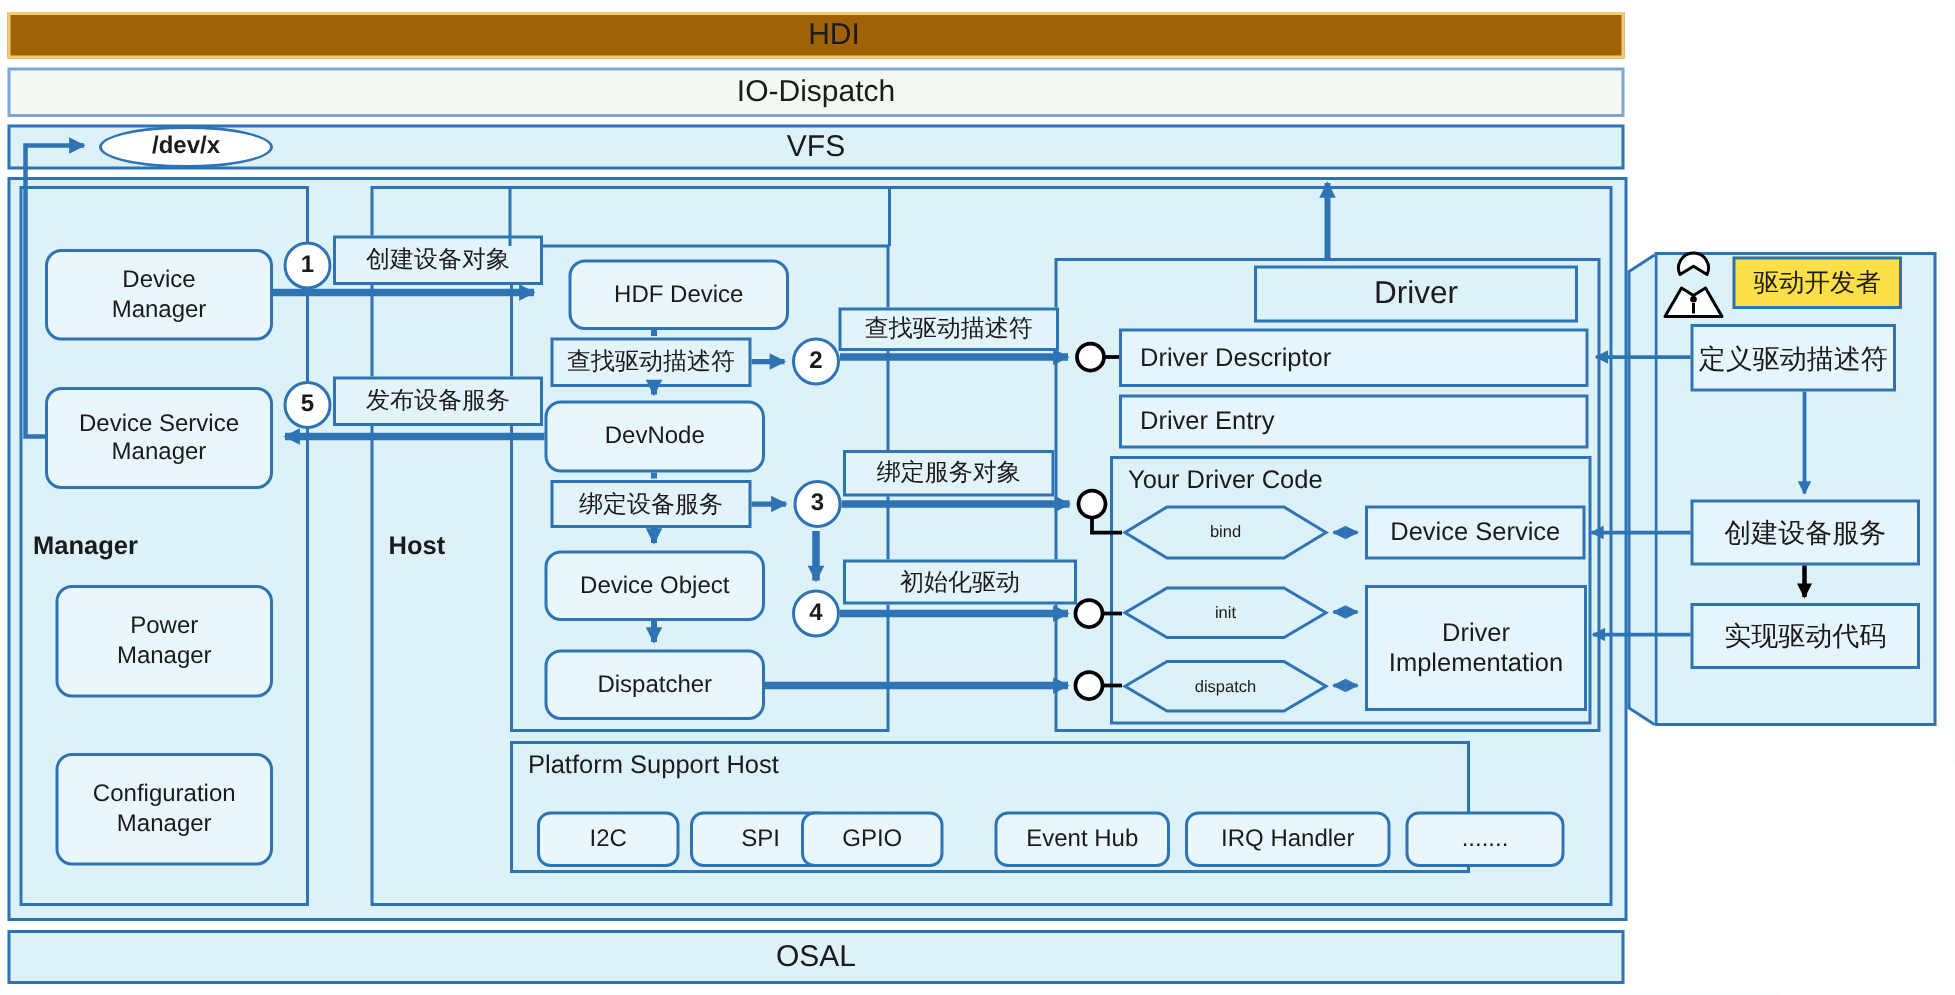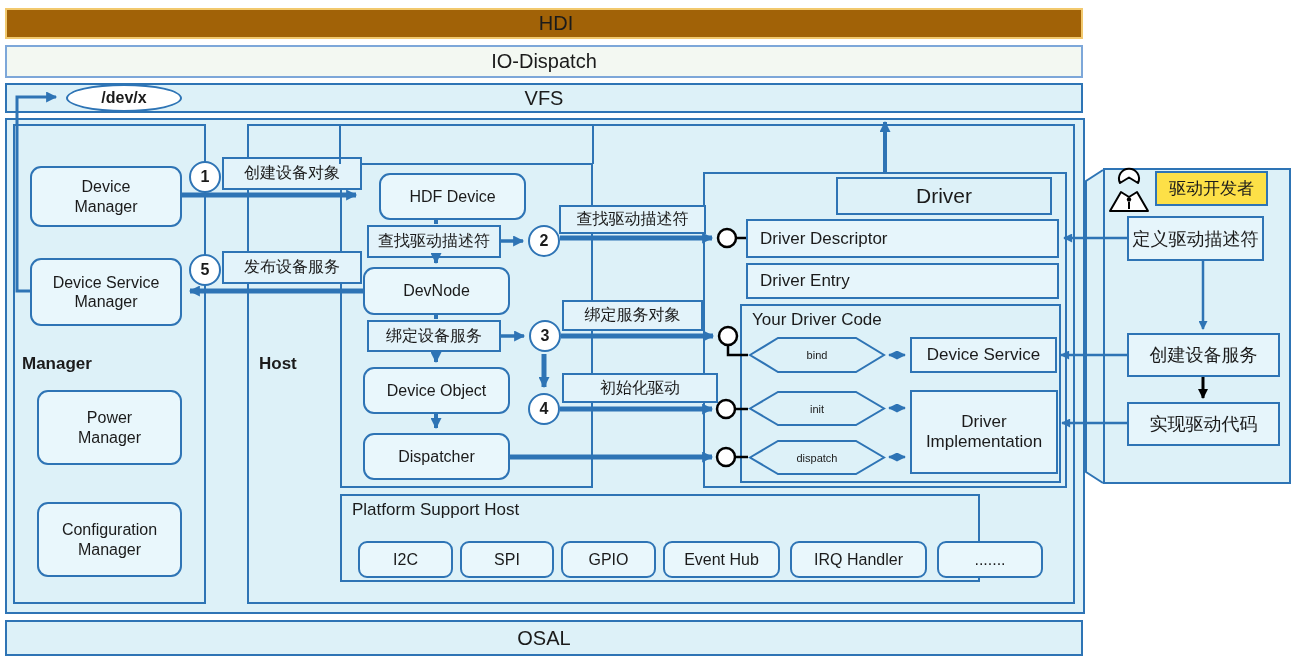--- a/index.html
+++ b/index.html
@@ -73,21 +73,21 @@
   <div class="abs hexlabel" style="left:760px;top:395px;width:114px;height:27px;">init</div>
   <div class="abs hexlabel" style="left:760px;top:444px;width:114px;height:27px;">dispatch</div>
   <div class="abs sbox" style="left:910px;top:337px;width:147px;height:36px;font-size:17px;background:#e6f5fb;">Device Service</div>
   <div class="abs sbox pre" style="left:910px;top:390px;width:148px;height:84px;font-size:17px;background:#e6f5fb;">Driver
 Implementation</div>
 
   <div class="abs container" style="left:340px;top:494px;width:640px;height:88px;"></div>
   <div class="abs" style="left:352px;top:500px;font-size:17px;">Platform Support Host</div>
   <div class="abs rbox" style="left:358px;top:541px;width:95px;height:37px;border-radius:9px;">I2C</div>
   <div class="abs rbox" style="left:460px;top:541px;width:94px;height:37px;border-radius:9px;">SPI</div>
-  <div class="abs rbox" style="left:561px;top:541px;width:95px;height:37px;border-radius:9px;">GPIO</div>
+  <div class="abs rbox" style="left:534px;top:541px;width:95px;height:37px;border-radius:9px;">GPIO</div>
   <div class="abs rbox" style="left:663px;top:541px;width:117px;height:37px;border-radius:9px;">Event Hub</div>
   <div class="abs rbox" style="left:790px;top:541px;width:137px;height:37px;border-radius:9px;">IRQ Handler</div>
   <div class="abs rbox" style="left:937px;top:541px;width:106px;height:37px;border-radius:9px;">.......</div>
 
   <div class="abs step" style="left:189px;top:161px;">1</div>
   <div class="abs step" style="left:528px;top:225px;">2</div>
   <div class="abs step" style="left:529px;top:320px;">3</div>
   <div class="abs step" style="left:528px;top:393px;">4</div>
   <div class="abs step" style="left:189px;top:254px;">5</div>
 

